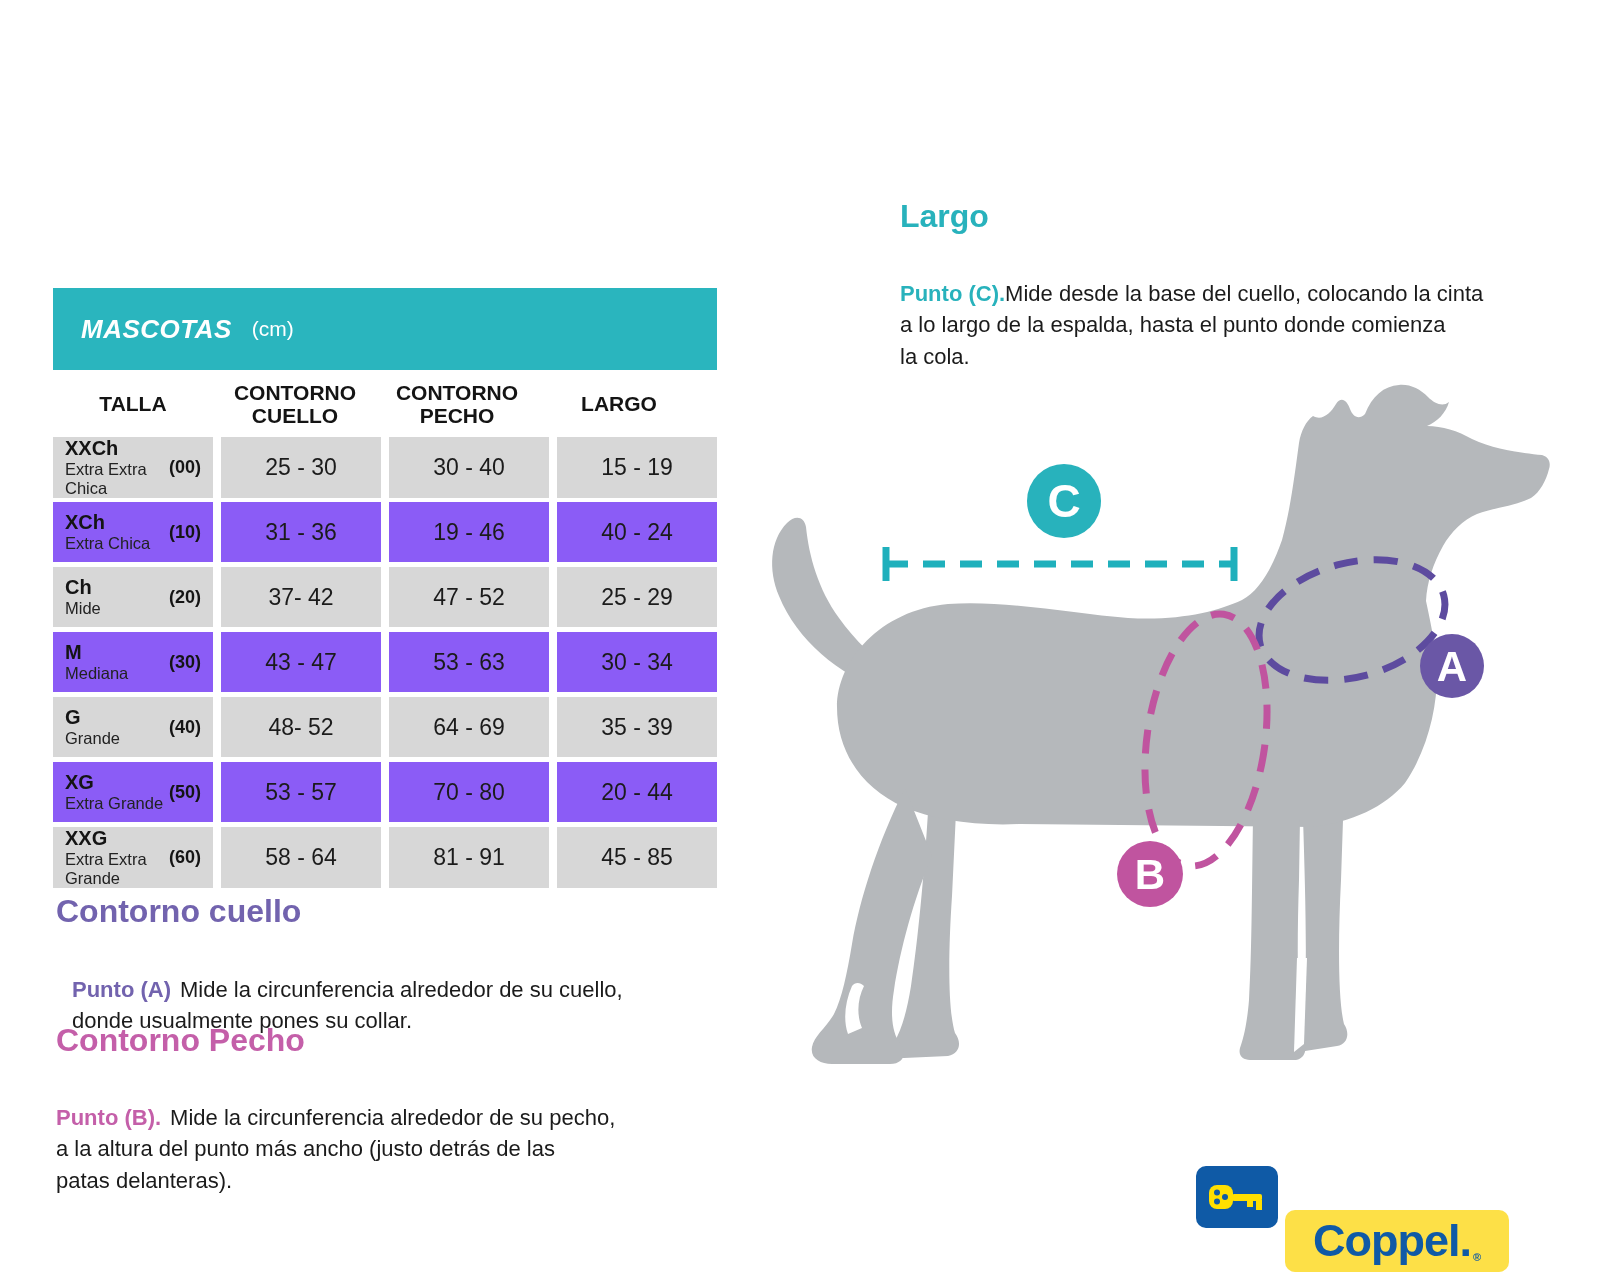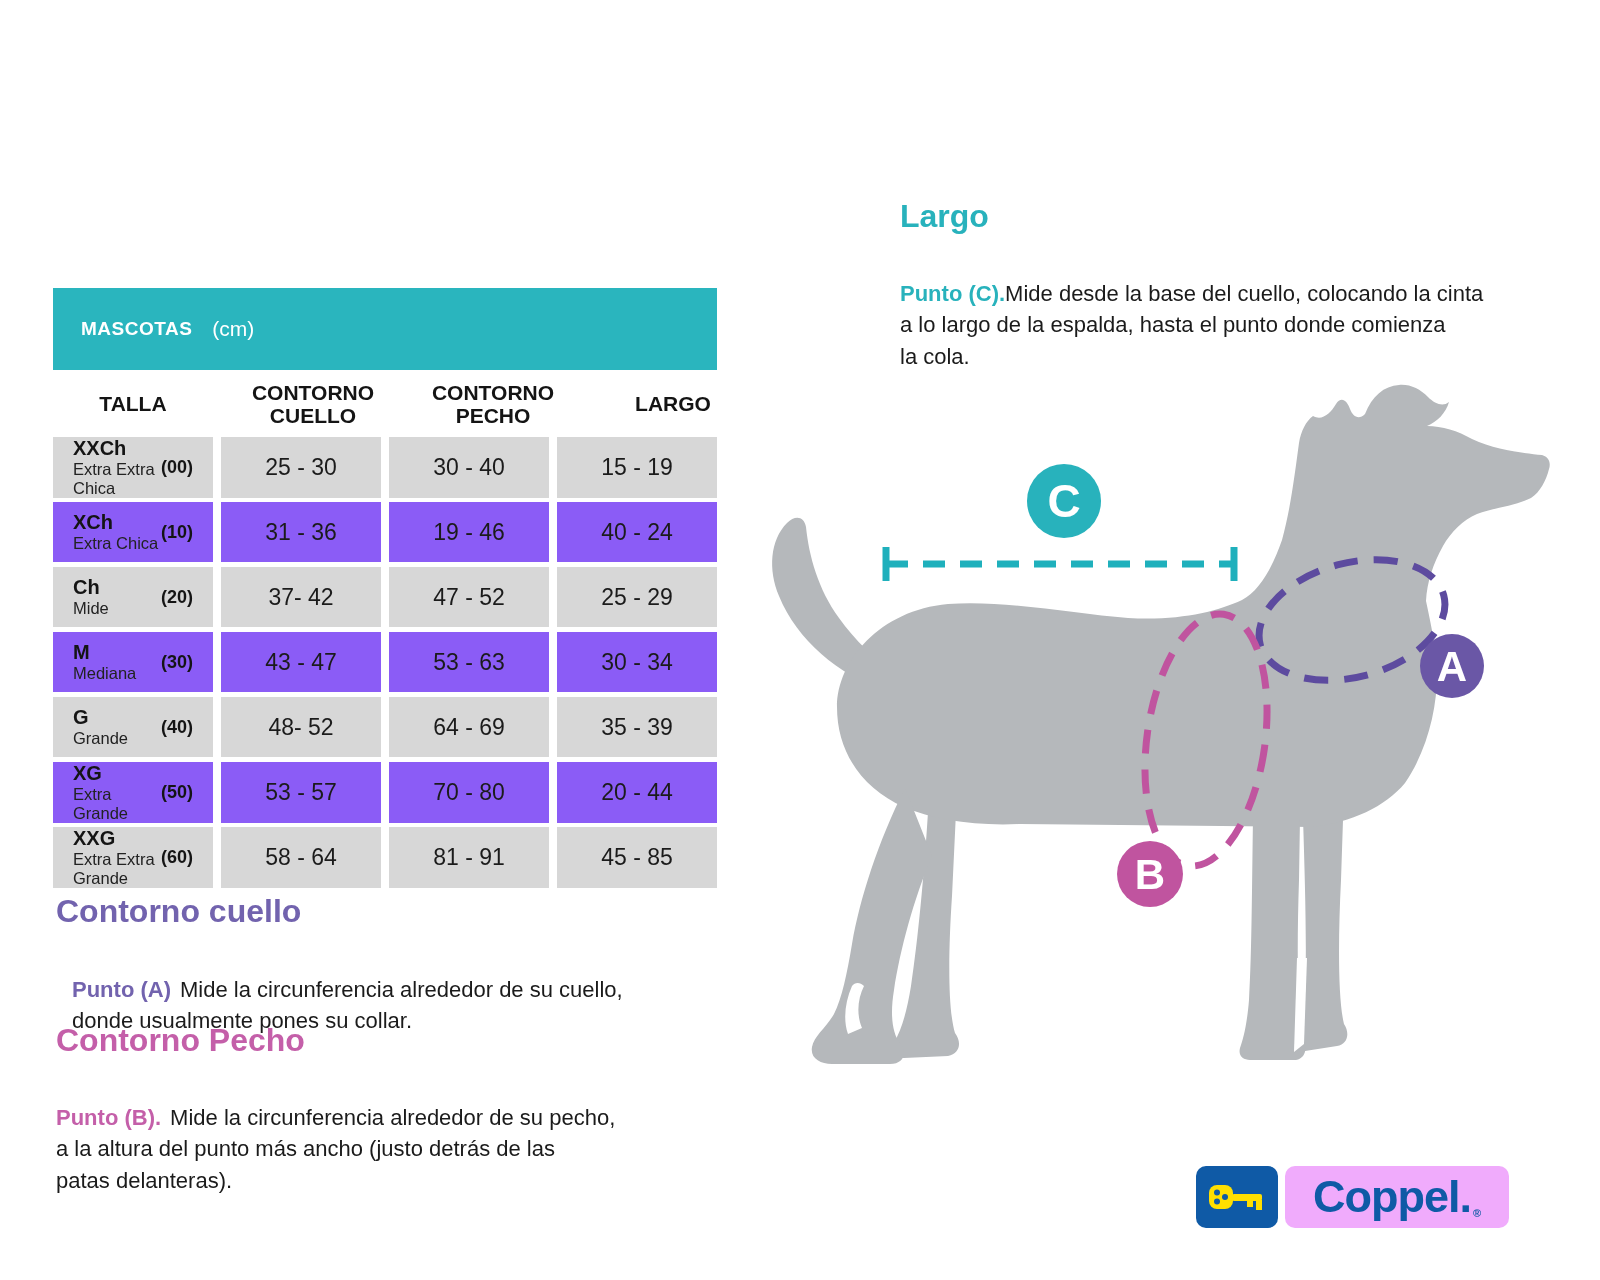--- a/index.html
+++ b/index.html
@@ -7,29 +7,29 @@
   #canvas{position:relative;width:1600px;height:1280px;background:#ffffff;overflow:hidden;}
 
   
   .title-block{position:absolute;left:54px;top:42px;color:#28b2bc;}
   .title-line1{font-size:92px;font-weight:700;letter-spacing:-2px;line-height:1.0;}
   .title-line2{font-size:86px;font-weight:400;letter-spacing:-2px;line-height:1.0;margin-top:10px;}
 
   
   .table-wrap{position:absolute;left:53px;top:288px;width:664px;}
   .teal-bar{width:664px;height:82px;background:#2ab5be;display:flex;align-items:center;padding-left:28px;box-sizing:border-box;color:#ffffff;}
-  .bar-title{font-size:19px;font-weight:700;letter-spacing:.5px;}
+  .bar-title{font-size:26px;font-weight:700;letter-spacing:.5px;font-style:italic;}
   .bar-unit{font-size:21px;margin-left:20px;}
-  .hdr-row{display:grid;grid-template-columns:repeat(4,160px);column-gap:20px;height:56px;margin-top:6px;}
+  .hdr-row{display:grid;grid-template-columns:repeat(4,160px);column-gap:2px;height:56px;margin-top:6px;}
   .hcell{display:flex;align-items:center;justify-content:center;text-align:center;font-weight:700;font-size:21px;line-height:1.1;color:#141414;padding:0 14px;}
   .trow{display:grid;grid-template-columns:repeat(4,160px);column-gap:8px;height:60px;margin-top:5px;}
   .cell{display:flex;align-items:center;justify-content:center;font-size:23px;color:#1b1b1b;}
   .bg-a{background:#d7d7d7;}
   .bg-b{background:#8b5cf6;}
-  .talla{justify-content:space-between;padding:0 20px;box-sizing:border-box;}
+  .talla{justify-content:space-between;padding:0 12px;box-sizing:border-box;}
   .tstack{display:flex;flex-direction:column;justify-content:center;line-height:1.15;}
   .tcode{font-weight:700;font-size:20px;color:#141414;}
   .tname{font-size:16.5px;color:#222;}
   .tnum{font-weight:700;font-size:18px;color:#141414;}
 
   
   .sec-h{position:absolute;font-size:32px;font-weight:700;}
   .para{position:absolute;font-size:22px;line-height:1.44;color:#1b1b1b;white-space:pre-line;}
   .plabel{font-weight:700;}
   .c-teal{color:#28b2bc;}
@@ -37,21 +37,21 @@
   .c-pink{color:#c45fa9;}
   .lbl-gap{margin-right:9px;}
 
   
   .diagram{position:absolute;left:740px;top:340px;width:830px;height:920px;}
   .marker-letter{font-family:"Liberation Sans",sans-serif;font-weight:700;fill:#ffffff;text-anchor:middle;}
 
   
   .logo{position:absolute;left:1196px;top:1166px;display:flex;gap:7px;align-items:stretch;}
   .logo-key{width:82px;height:62px;background:#0f5aa6;border-radius:10px;display:flex;align-items:center;justify-content:center;}
-  .logo-word{width:224px;height:62px;background:#f0abfc;border-radius:10px;display:flex;align-items:center;justify-content:center;color:#0f5aa6;}
+  .logo-word{width:224px;height:62px;background:#fde047;border-radius:10px;display:flex;align-items:center;justify-content:center;color:#0f5aa6;margin-top:44px;}
   .brand-text{font-size:45px;font-weight:700;letter-spacing:-1px;}
   .reg-mark{font-size:11px;align-self:flex-end;margin:0 0 9px 2px;font-weight:700;}
 </style>
 </head>
 <body>
 
 <div id="canvas">
 
 
   <div class="table-wrap">

